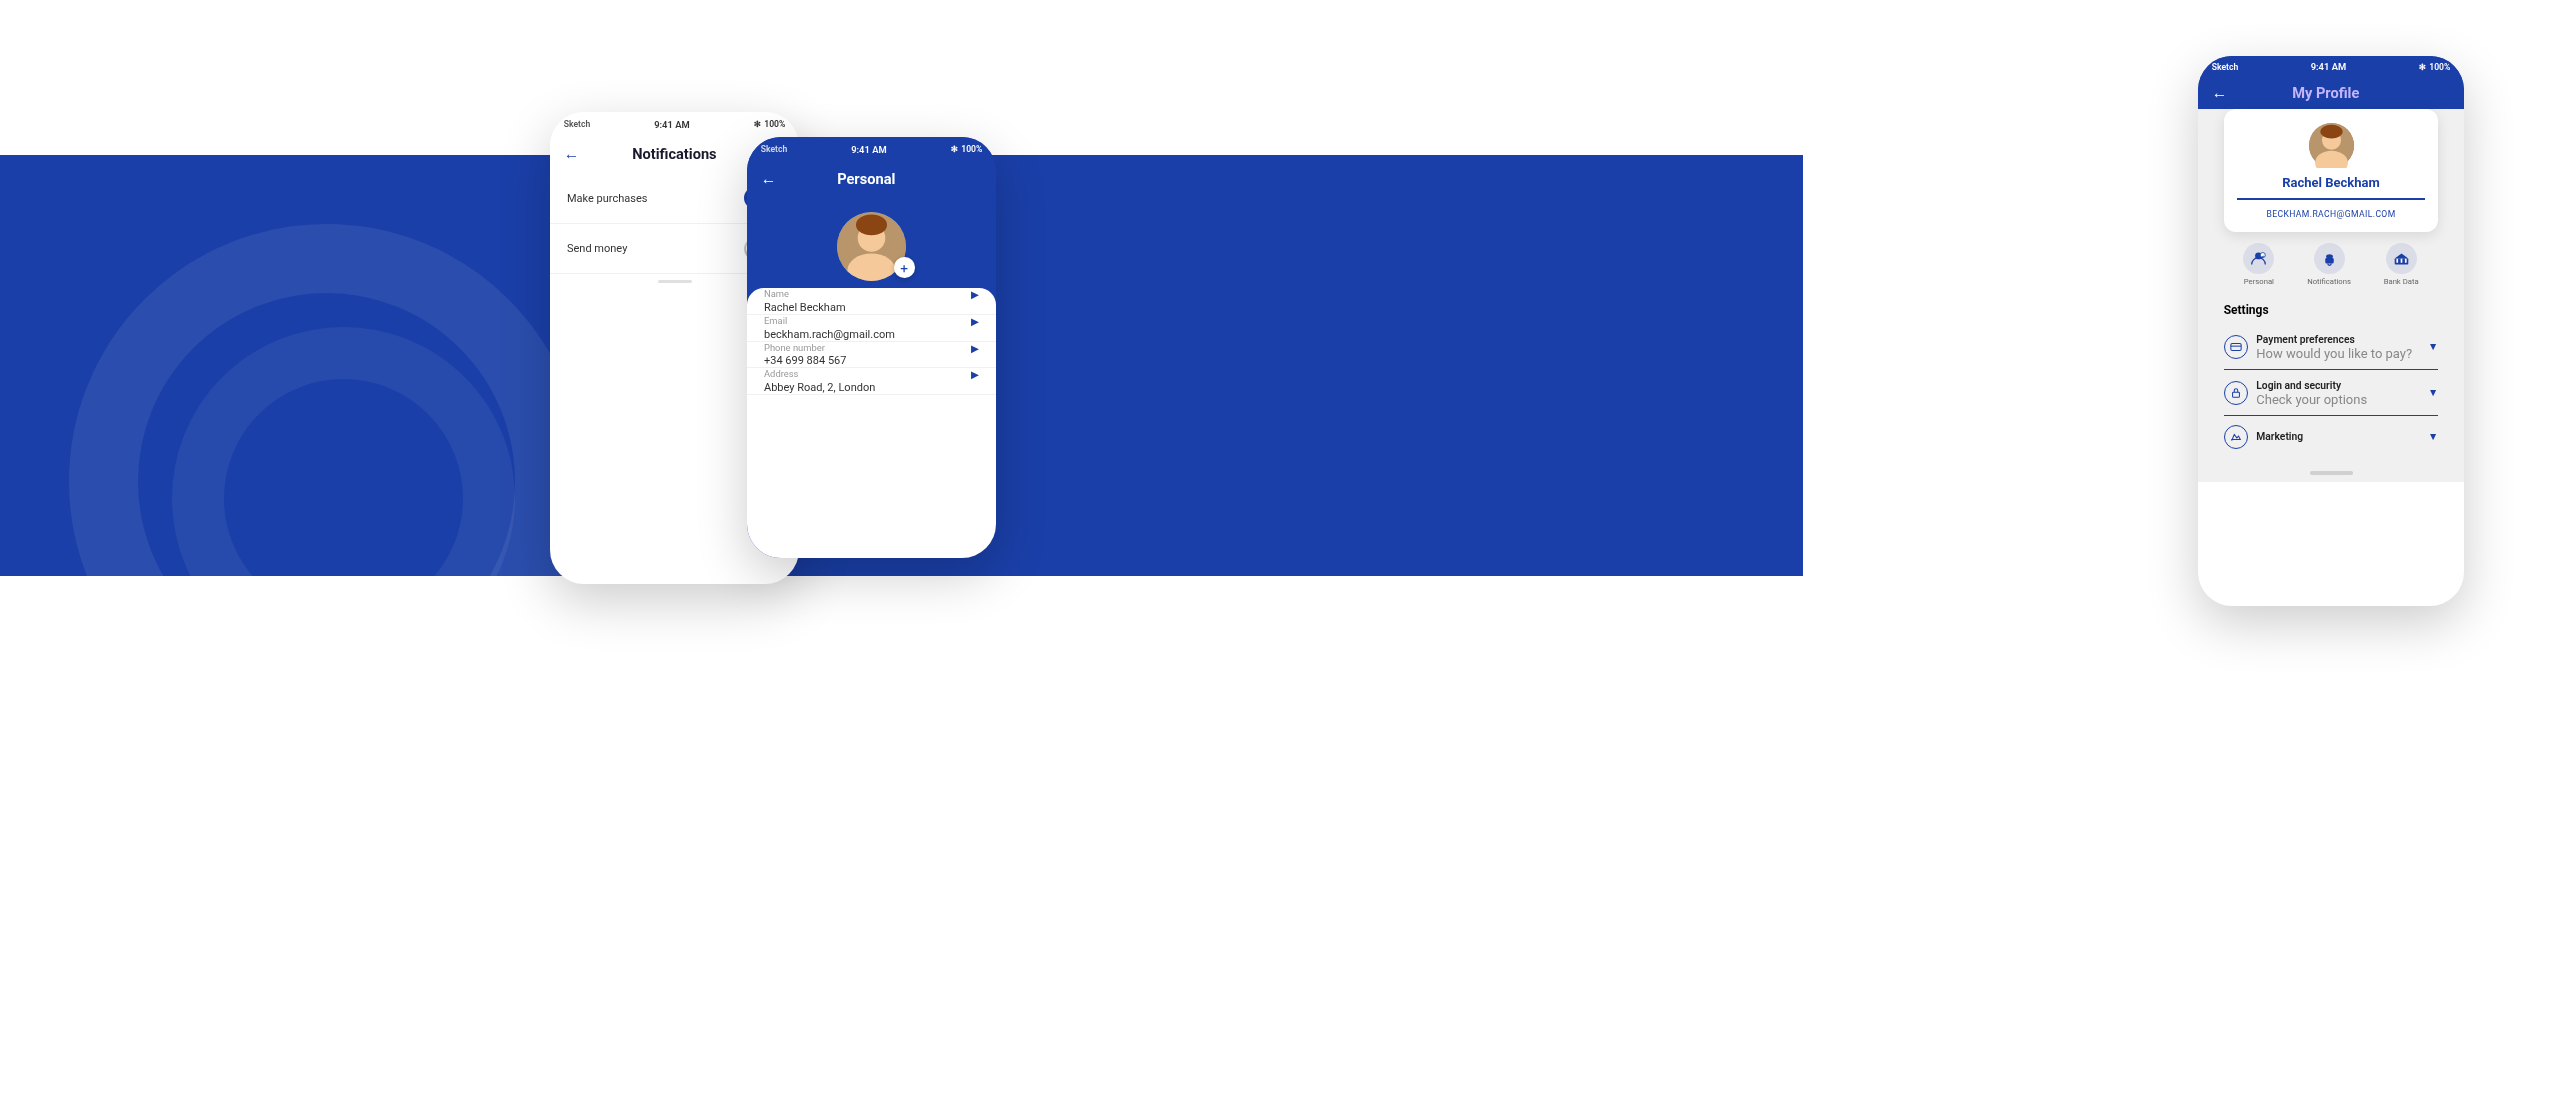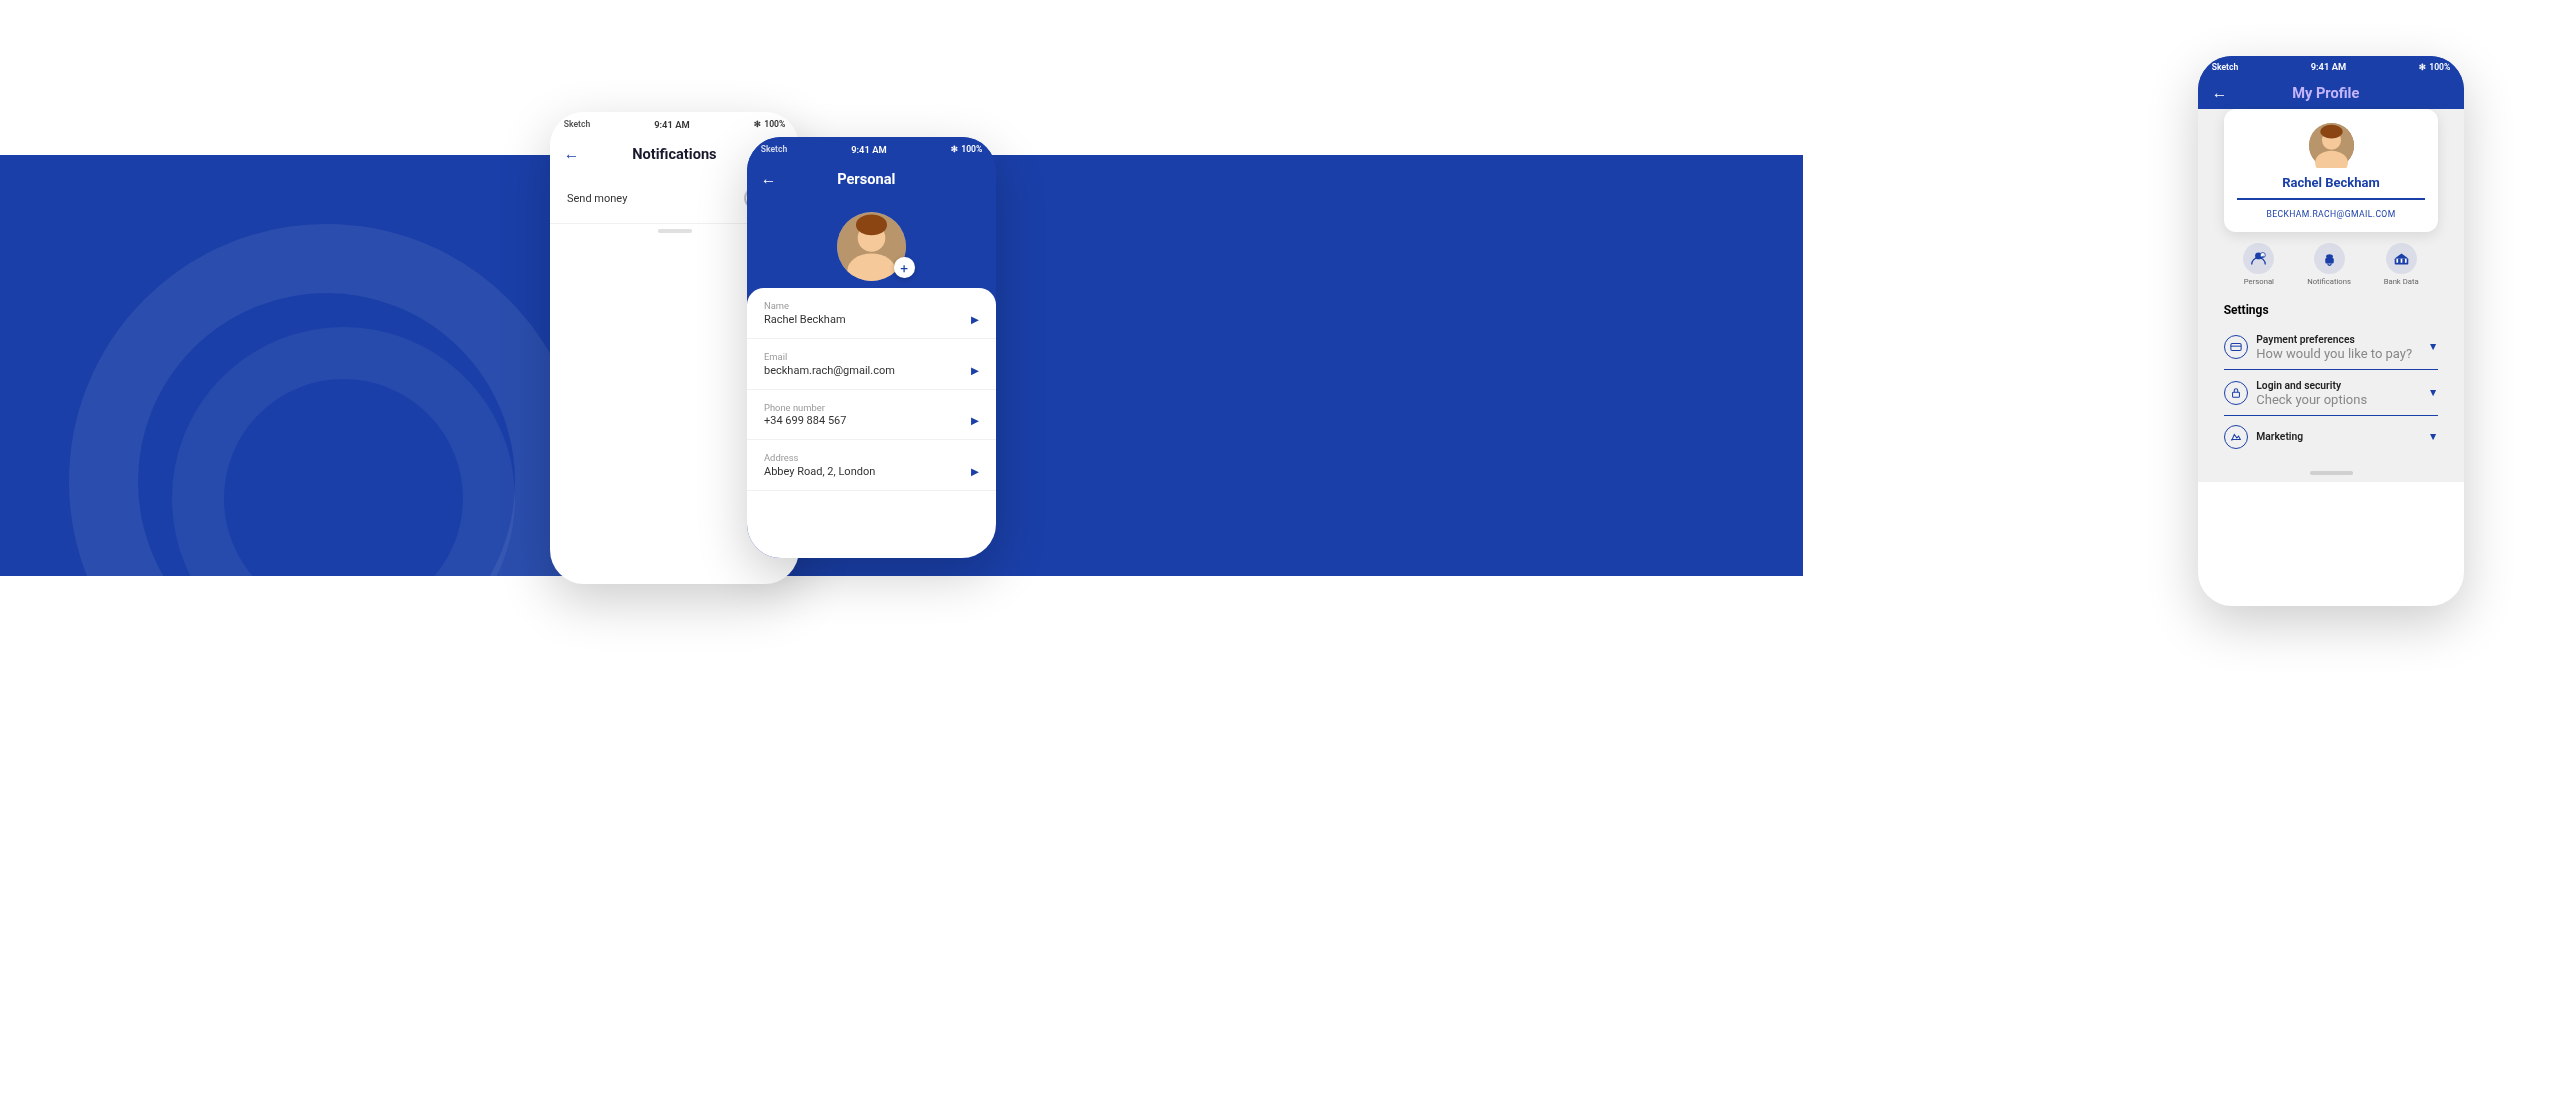--- a/index.html
+++ b/index.html
@@ -217,25 +217,25 @@
     }
 
     .personal-content {
       background: white;
       border-radius: 17px 17px 0 0;
       flex: 1;
       padding: 0;
     }
 
     .personal-field {
-      padding: 12px 17px;
+      padding: 0 17px;
       border-bottom: 0.9px solid #f0f0f0;
       display: flex;
       justify-content: space-between;
-      align-items: flex-end;
+      align-items: flex-start;
       cursor: pointer;
       gap: 41px;
     }
 
     .field-label {
       font-size: 9.4px;
       color: #999;
       margin-bottom: 1.7px;
     }
 
@@ -437,20 +437,26 @@
     </div>
   </div>
 
   <div class="phone-header">
     <span class="back-arrow">←</span>
     <span class="phone-title">Notifications</span>
   </div>
 
   <div>
 
+    <div class="notification-item">
+      <span class="notification-label">Make purchases</span>
+      <div class="toggle toggle-on">
+        <div class="toggle-knob"></div>
+      </div>
+    </div>
 
 
 
     <div class="notification-item">
       <span class="notification-label">Send money</span>
       <div class="toggle toggle-off">
         <div class="toggle-knob"></div>
       </div>
     </div>
 

